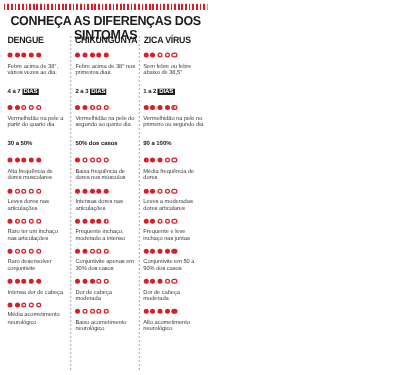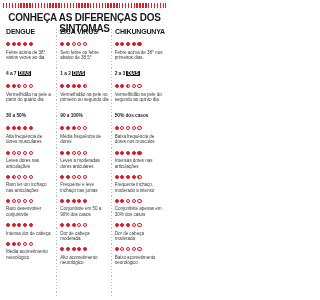--- a/index.html
+++ b/index.html
@@ -225,168 +225,168 @@
             <span class="dot full"></span>
             <span class="dot full"></span>
             <span class="dot half"></span>
             <span class="dot"></span>
             <span class="dot"></span>
           </div>
           <div class="desc">Média acometimento neurológico</div>
         </div>
       </div>
       <div class="col">
-        <div class="col-head">ZICA VÍRUS</div>
-        <div class="sym"><div class="dots">
-            <span class="dot full"></span>
-            <span class="dot full"></span>
-            <span class="dot"></span>
-            <span class="dot"></span>
-            <span class="dot"></span>
-          </div><div class="desc">Sem febre ou febre abaixo de 38,5°</div><div class="dur"><span class="plain">1 a 2</span> <span class="hl">DIAS</span></div></div>
-        <div class="sym"><div class="dots">
-            <span class="dot full"></span>
-            <span class="dot full"></span>
-            <span class="dot full"></span>
-            <span class="dot full"></span>
-            <span class="dot half"></span>
-          </div><div class="desc">Vermelhidão na pele no primeiro ou segundo dia</div><div class="dur"><span class="plain">90 a 100%</span></div></div>
-        <div class="sym">
-          <div class="dots">
-            <span class="dot full"></span>
-            <span class="dot full"></span>
-            <span class="dot full"></span>
-            <span class="dot"></span>
-            <span class="dot"></span>
-          </div>
-          <div class="desc">Média frequência de dores</div>
-        </div>
-        <div class="sym">
-          <div class="dots">
-            <span class="dot full"></span>
-            <span class="dot full"></span>
-            <span class="dot"></span>
-            <span class="dot"></span>
-            <span class="dot"></span>
-          </div>
-          <div class="desc">Leves a moderadas dores articulares</div>
-        </div>
-        <div class="sym">
-          <div class="dots">
-            <span class="dot full"></span>
-            <span class="dot full"></span>
-            <span class="dot"></span>
-            <span class="dot"></span>
-            <span class="dot"></span>
-          </div>
-          <div class="desc">Frequente e leve inchaço nas juntas</div>
-        </div>
-        <div class="sym">
-          <div class="dots">
-            <span class="dot full"></span>
-            <span class="dot full"></span>
-            <span class="dot full"></span>
-            <span class="dot full"></span>
-            <span class="dot full"></span>
-          </div>
-          <div class="desc">Conjuntivite em 50 a 90% dos casos</div>
+        <div class="col-head">CHIKUNGUNYA</div>
+        <div class="sym"><div class="dots">
+            <span class="dot full"></span>
+            <span class="dot full"></span>
+            <span class="dot full"></span>
+            <span class="dot full"></span>
+            <span class="dot full"></span>
+          </div><div class="desc">Febre acima de 38° nos primeiros dias.</div><div class="dur"><span class="plain">2 a 3</span> <span class="hl">DIAS</span></div></div>
+        <div class="sym"><div class="dots">
+            <span class="dot full"></span>
+            <span class="dot full"></span>
+            <span class="dot half"></span>
+            <span class="dot"></span>
+            <span class="dot"></span>
+          </div><div class="desc">Vermelhidão na pele do segundo ao quinto dia</div><div class="dur"><span class="plain">50% dos casos</span></div></div>
+        <div class="sym">
+          <div class="dots">
+            <span class="dot full"></span>
+            <span class="dot"></span>
+            <span class="dot"></span>
+            <span class="dot"></span>
+            <span class="dot"></span>
+          </div>
+          <div class="desc">Baixa frequência de dores nos músculos</div>
+        </div>
+        <div class="sym">
+          <div class="dots">
+            <span class="dot full"></span>
+            <span class="dot full"></span>
+            <span class="dot full"></span>
+            <span class="dot full"></span>
+            <span class="dot full"></span>
+          </div>
+          <div class="desc">Intensas dores nas articulações</div>
+        </div>
+        <div class="sym">
+          <div class="dots">
+            <span class="dot full"></span>
+            <span class="dot full"></span>
+            <span class="dot full"></span>
+            <span class="dot full"></span>
+            <span class="dot half"></span>
+          </div>
+          <div class="desc">Frequente inchaço, moderado a intenso</div>
+        </div>
+        <div class="sym">
+          <div class="dots">
+            <span class="dot full"></span>
+            <span class="dot full"></span>
+            <span class="dot"></span>
+            <span class="dot"></span>
+            <span class="dot"></span>
+          </div>
+          <div class="desc">Conjuntivite apenas em 30% dos casos</div>
         </div>
         <div class="sym">
           <div class="dots">
             <span class="dot full"></span>
             <span class="dot full"></span>
             <span class="dot full"></span>
             <span class="dot"></span>
             <span class="dot"></span>
           </div>
           <div class="desc">Dor de cabeça moderada</div>
         </div>
         <div class="sym">
           <div class="dots">
             <span class="dot full"></span>
-            <span class="dot full"></span>
-            <span class="dot full"></span>
-            <span class="dot full"></span>
-            <span class="dot full"></span>
-          </div>
-          <div class="desc">Alto acometimento neurológico</div>
+            <span class="dot"></span>
+            <span class="dot"></span>
+            <span class="dot"></span>
+            <span class="dot"></span>
+          </div>
+          <div class="desc">Baixo acometimento neurológico</div>
         </div>
       </div>
       <div class="col">
-        <div class="col-head">CHIKUNGUNYA</div>
-        <div class="sym"><div class="dots">
-            <span class="dot full"></span>
-            <span class="dot full"></span>
-            <span class="dot full"></span>
-            <span class="dot full"></span>
-            <span class="dot full"></span>
-          </div><div class="desc">Febre acima de 38° nos primeiros dias.</div><div class="dur"><span class="plain">2 a 3</span> <span class="hl">DIAS</span></div></div>
-        <div class="sym"><div class="dots">
-            <span class="dot full"></span>
-            <span class="dot full"></span>
-            <span class="dot half"></span>
-            <span class="dot"></span>
-            <span class="dot"></span>
-          </div><div class="desc">Vermelhidão na pele do segundo ao quinto dia</div><div class="dur"><span class="plain">50% dos casos</span></div></div>
-        <div class="sym">
-          <div class="dots">
-            <span class="dot full"></span>
-            <span class="dot"></span>
-            <span class="dot"></span>
-            <span class="dot"></span>
-            <span class="dot"></span>
-          </div>
-          <div class="desc">Baixa frequência de dores nos músculos</div>
-        </div>
-        <div class="sym">
-          <div class="dots">
-            <span class="dot full"></span>
-            <span class="dot full"></span>
-            <span class="dot full"></span>
-            <span class="dot full"></span>
-            <span class="dot full"></span>
-          </div>
-          <div class="desc">Intensas dores nas articulações</div>
-        </div>
-        <div class="sym">
-          <div class="dots">
-            <span class="dot full"></span>
-            <span class="dot full"></span>
-            <span class="dot full"></span>
-            <span class="dot full"></span>
-            <span class="dot half"></span>
-          </div>
-          <div class="desc">Frequente inchaço, moderado a intenso</div>
-        </div>
-        <div class="sym">
-          <div class="dots">
-            <span class="dot full"></span>
-            <span class="dot full"></span>
-            <span class="dot"></span>
-            <span class="dot"></span>
-            <span class="dot"></span>
-          </div>
-          <div class="desc">Conjuntivite apenas em 30% dos casos</div>
+        <div class="col-head">ZICA VÍRUS</div>
+        <div class="sym"><div class="dots">
+            <span class="dot full"></span>
+            <span class="dot full"></span>
+            <span class="dot"></span>
+            <span class="dot"></span>
+            <span class="dot"></span>
+          </div><div class="desc">Sem febre ou febre abaixo de 38,5°</div><div class="dur"><span class="plain">1 a 2</span> <span class="hl">DIAS</span></div></div>
+        <div class="sym"><div class="dots">
+            <span class="dot full"></span>
+            <span class="dot full"></span>
+            <span class="dot full"></span>
+            <span class="dot full"></span>
+            <span class="dot half"></span>
+          </div><div class="desc">Vermelhidão na pele no primeiro ou segundo dia</div><div class="dur"><span class="plain">90 a 100%</span></div></div>
+        <div class="sym">
+          <div class="dots">
+            <span class="dot full"></span>
+            <span class="dot full"></span>
+            <span class="dot full"></span>
+            <span class="dot"></span>
+            <span class="dot"></span>
+          </div>
+          <div class="desc">Média frequência de dores</div>
+        </div>
+        <div class="sym">
+          <div class="dots">
+            <span class="dot full"></span>
+            <span class="dot full"></span>
+            <span class="dot"></span>
+            <span class="dot"></span>
+            <span class="dot"></span>
+          </div>
+          <div class="desc">Leves a moderadas dores articulares</div>
+        </div>
+        <div class="sym">
+          <div class="dots">
+            <span class="dot full"></span>
+            <span class="dot full"></span>
+            <span class="dot"></span>
+            <span class="dot"></span>
+            <span class="dot"></span>
+          </div>
+          <div class="desc">Frequente e leve inchaço nas juntas</div>
+        </div>
+        <div class="sym">
+          <div class="dots">
+            <span class="dot full"></span>
+            <span class="dot full"></span>
+            <span class="dot full"></span>
+            <span class="dot full"></span>
+            <span class="dot full"></span>
+          </div>
+          <div class="desc">Conjuntivite em 50 a 90% dos casos</div>
         </div>
         <div class="sym">
           <div class="dots">
             <span class="dot full"></span>
             <span class="dot full"></span>
             <span class="dot full"></span>
             <span class="dot"></span>
             <span class="dot"></span>
           </div>
           <div class="desc">Dor de cabeça moderada</div>
         </div>
         <div class="sym">
           <div class="dots">
             <span class="dot full"></span>
-            <span class="dot"></span>
-            <span class="dot"></span>
-            <span class="dot"></span>
-            <span class="dot"></span>
-          </div>
-          <div class="desc">Baixo acometimento neurológico</div>
+            <span class="dot full"></span>
+            <span class="dot full"></span>
+            <span class="dot full"></span>
+            <span class="dot full"></span>
+          </div>
+          <div class="desc">Alto acometimento neurológico</div>
         </div>
       </div>
     </div>
 
 </div>
 
 </body></html>

